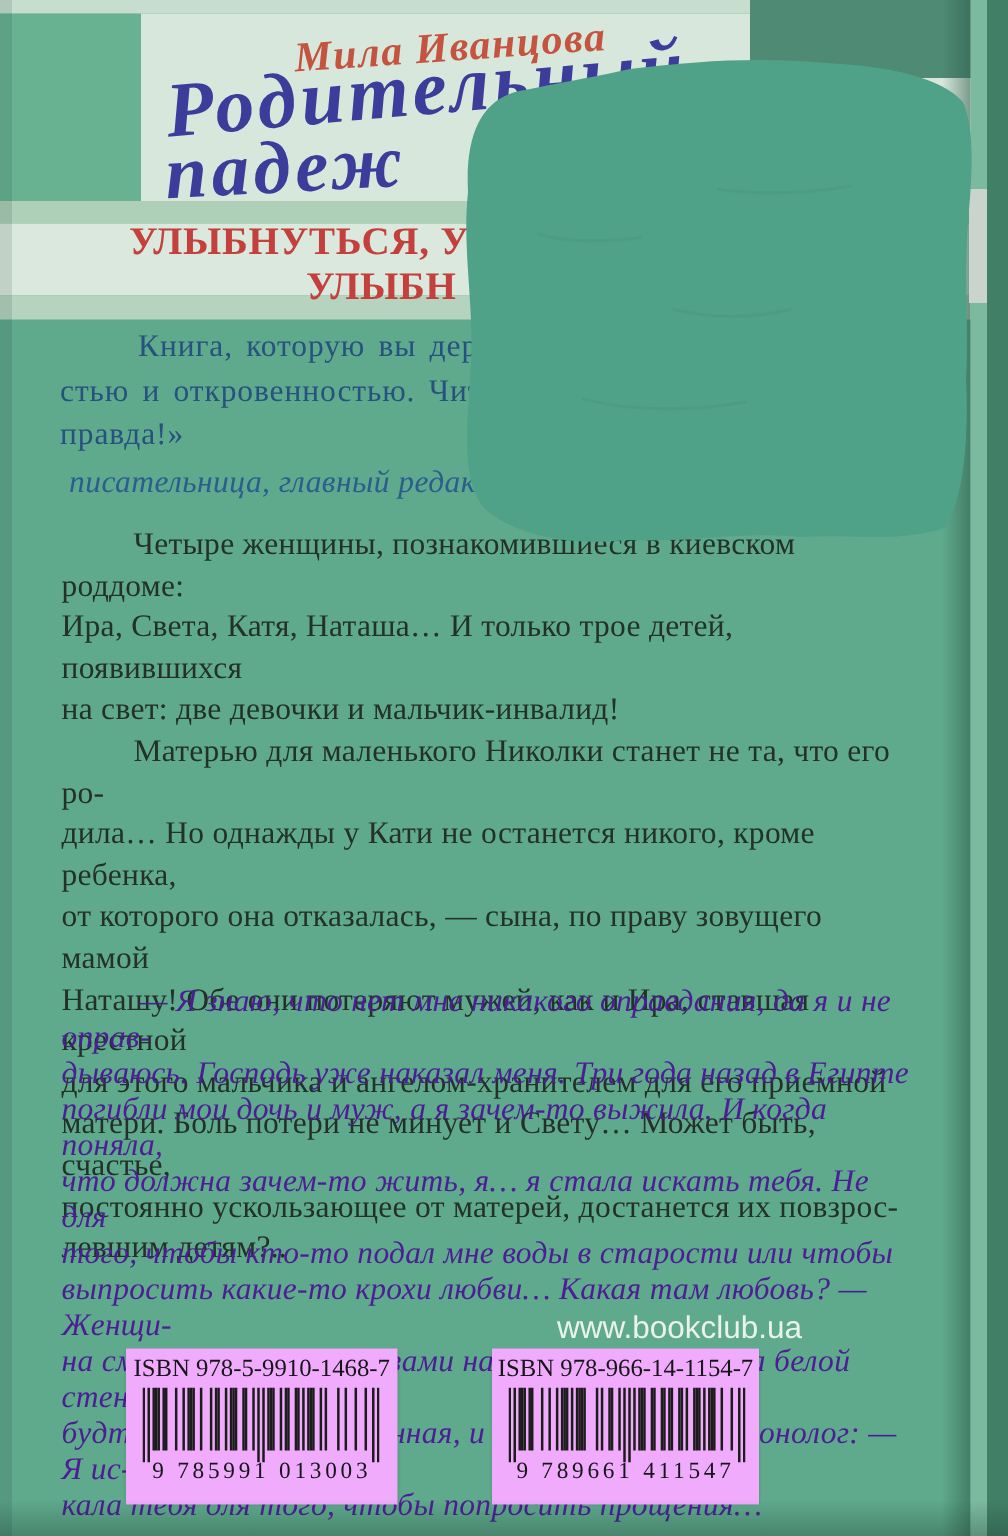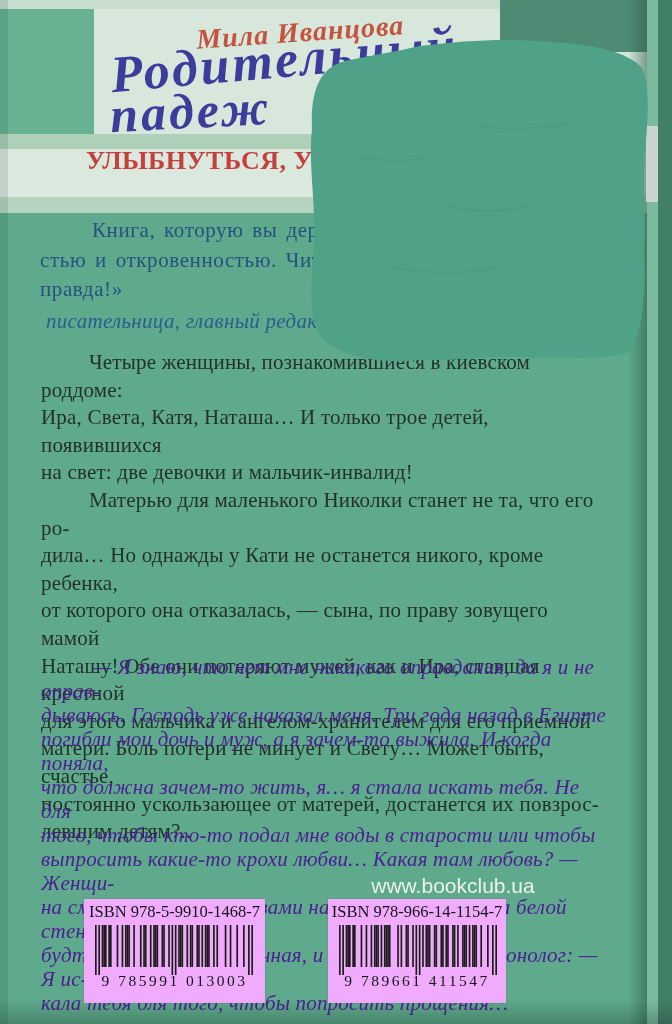--- a/index.html
+++ b/index.html
@@ -108,20 +108,21 @@
   <div class="abs corner-block"></div>
   <div class="abs corner-dark"></div>
   <div class="abs band-1"></div>
   <div class="abs band-caps"></div>
   <div class="abs band-3"></div>
 
   <div class="abs author">Мила Иванцова</div>
   <div class="abs title-1">Родительный</div>
   <div class="abs title-2">падеж</div>
   <div class="abs tagline-1">УЛЫБНУТЬСЯ, УТЕ</div>
+  <div class="abs tagline-2">УЛЫБН</div>
 
   <div class="abs endorse">Книга, которую вы держите
 стью и откровенностью. Чита
 правда!»</div>
   <div class="abs attrib">писательница, главный редакт</div>
   <div class="abs overprint">ддом</div>
 
   <div class="abs annotation">
     <p>Четыре женщины, познакомившиеся в киевском роддоме:
 Ира, Света, Катя, Наташа… И только трое детей, появившихся

